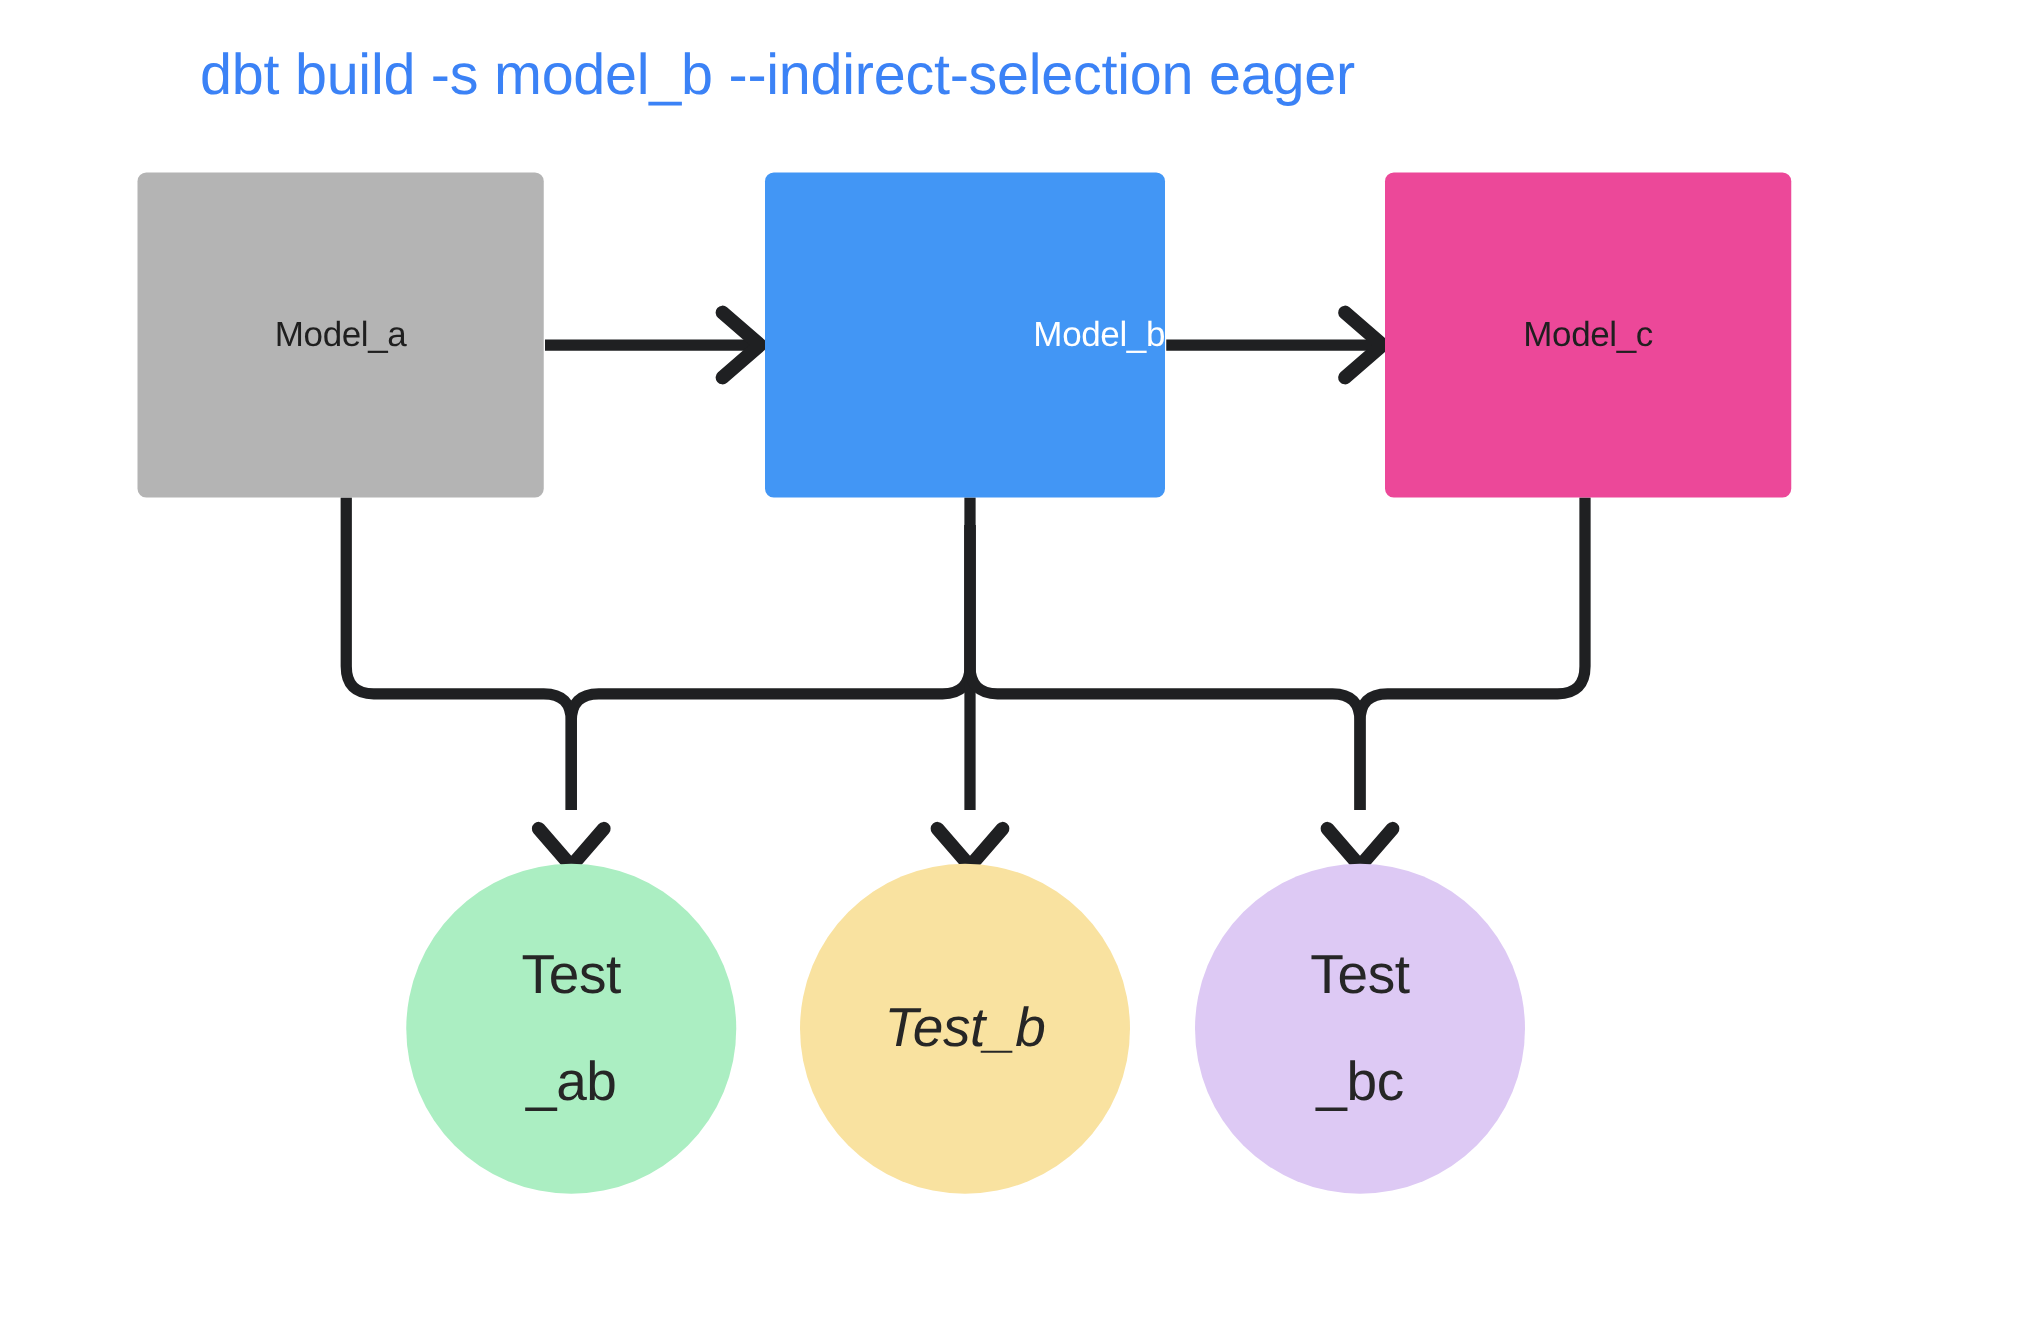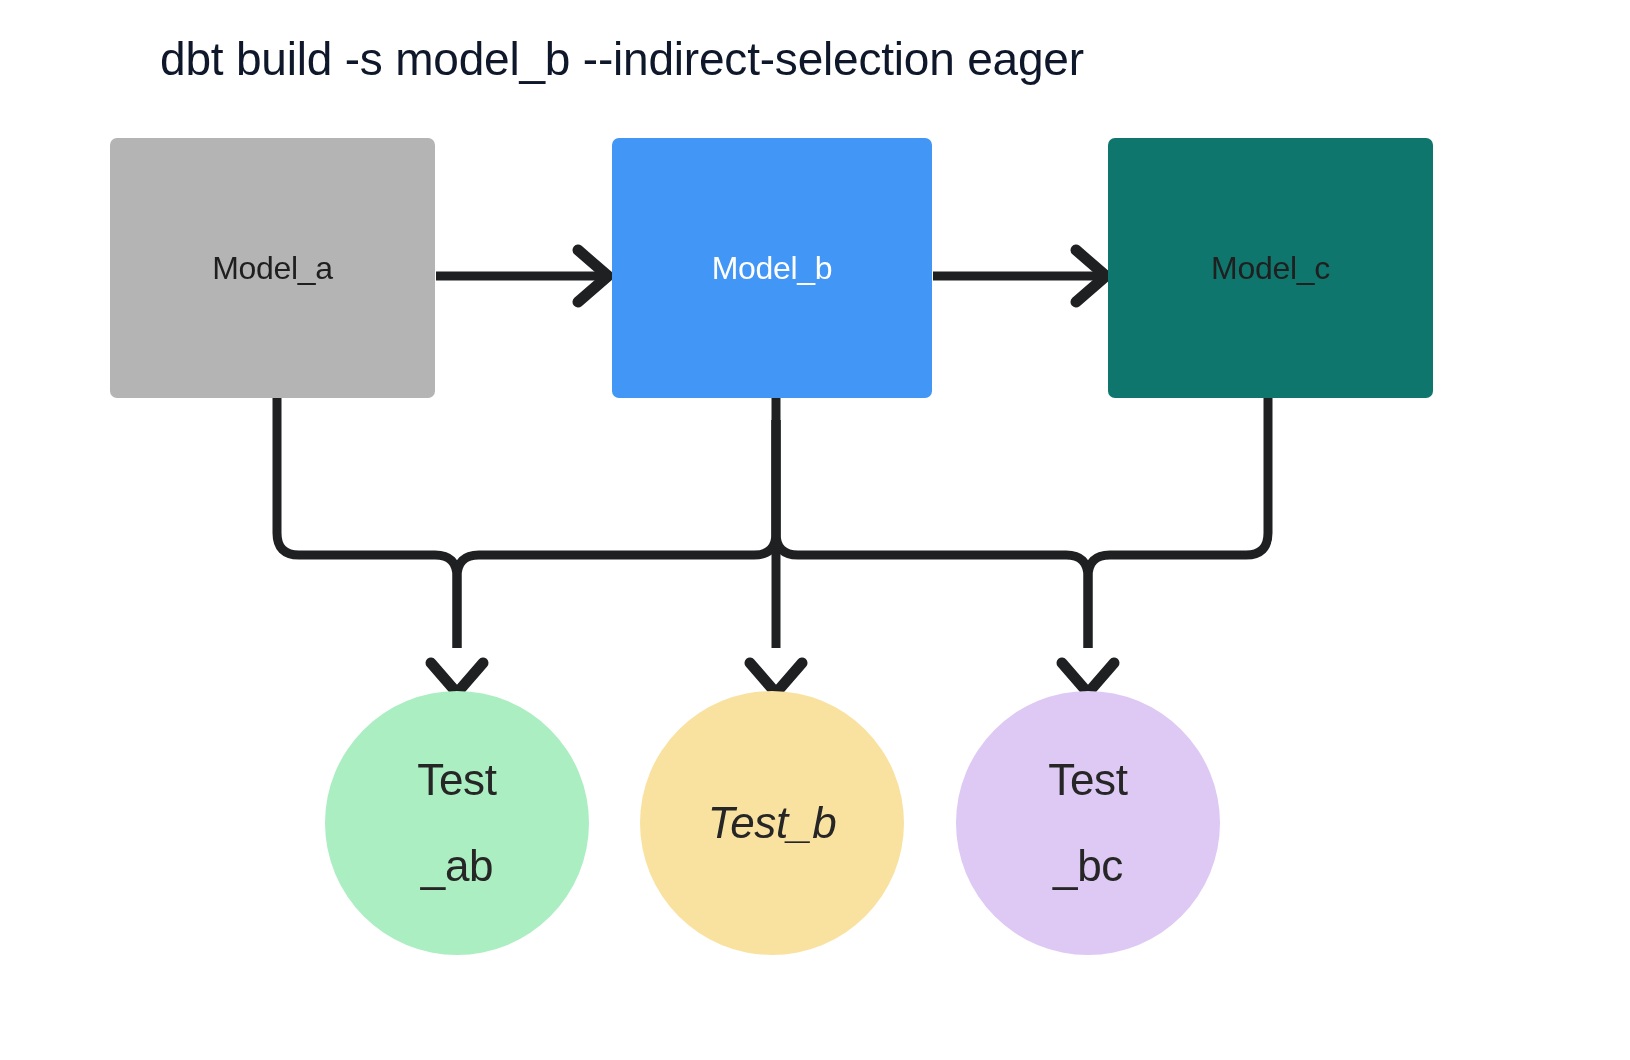--- a/index.html
+++ b/index.html
@@ -24,31 +24,31 @@
     width: 1630px;
     height: 1060px;
     pointer-events: none;
   }
   .title {
     position: absolute;
     left: 160px;
     top: 28px;
     font-size: 46px;
     line-height: 62px;
-    color: #0f172a;
+    color: #3b82f6;
     white-space: nowrap;
     letter-spacing: -0.2px;
   }
   .node-box {
     position: absolute;
     border-radius: 7px;
     display: flex;
     align-items: center;
     justify-content: center;
-    font-size: 32px;
+    font-size: 28px;
     letter-spacing: -0.3px;
   }
   .node-circle {
     position: absolute;
     border-radius: 50%;
     display: flex;
     flex-direction: column;
     align-items: center;
     justify-content: center;
     font-size: 44px;
@@ -91,24 +91,24 @@
 
       <path stroke-width="11" stroke-linecap="round" d="M 431 663 L 457 693 L 483 663" stroke="#1f2022"></path>
       <path stroke-width="11" stroke-linecap="round" d="M 750 663 L 776 693 L 802 663" stroke="#1f2022"></path>
       <path stroke-width="11" stroke-linecap="round" d="M 1062 663 L 1088 693 L 1114 663" stroke="#1f2022"></path>
     </g>
   </svg>
 
   <div class="node-box" id="node-model-a" style="left: 110px; top: 138px; width: 325px; height: 260px; background: rgb(180, 180, 180); color: rgb(31, 31, 31);">
     <span>Model_a</span>
   </div>
-  <div class="node-box" id="node-model-b" style="left: 612px; top: 138px; width: 320px; height: 260px; background: rgb(66, 150, 245); color: rgb(255, 255, 255);">
+  <div class="node-box" id="node-model-b" style="left: 612px; top: 138px; width: 320px; height: 260px; background: rgb(66, 150, 245); color: rgb(255, 255, 255); justify-content: flex-end;">
     <span>Model_b</span>
   </div>
-  <div class="node-box" id="node-model-c" style="left: 1108px; top: 138px; width: 325px; height: 260px; background: #0f766e; color: rgb(31, 31, 31);">
+  <div class="node-box" id="node-model-c" style="left: 1108px; top: 138px; width: 325px; height: 260px; background: #ec4899; color: rgb(31, 31, 31);">
     <span>Model_c</span>
   </div>
 
   <div class="node-circle" id="node-test-ab" style="left: 325px; top: 691px; width: 264px; height: 264px; background: rgb(171, 238, 194); color: rgb(38, 38, 38);">
     <span class="ln">Test</span>
     <span class="ln">_ab</span>
   </div>
   <div class="node-circle single" id="node-test-b" style="left: 640px; top: 691px; width: 264px; height: 264px; background: rgb(249, 226, 160); color: rgb(38, 38, 38); font-style: italic;">
     <span class="ln">Test_b</span>
   </div>

